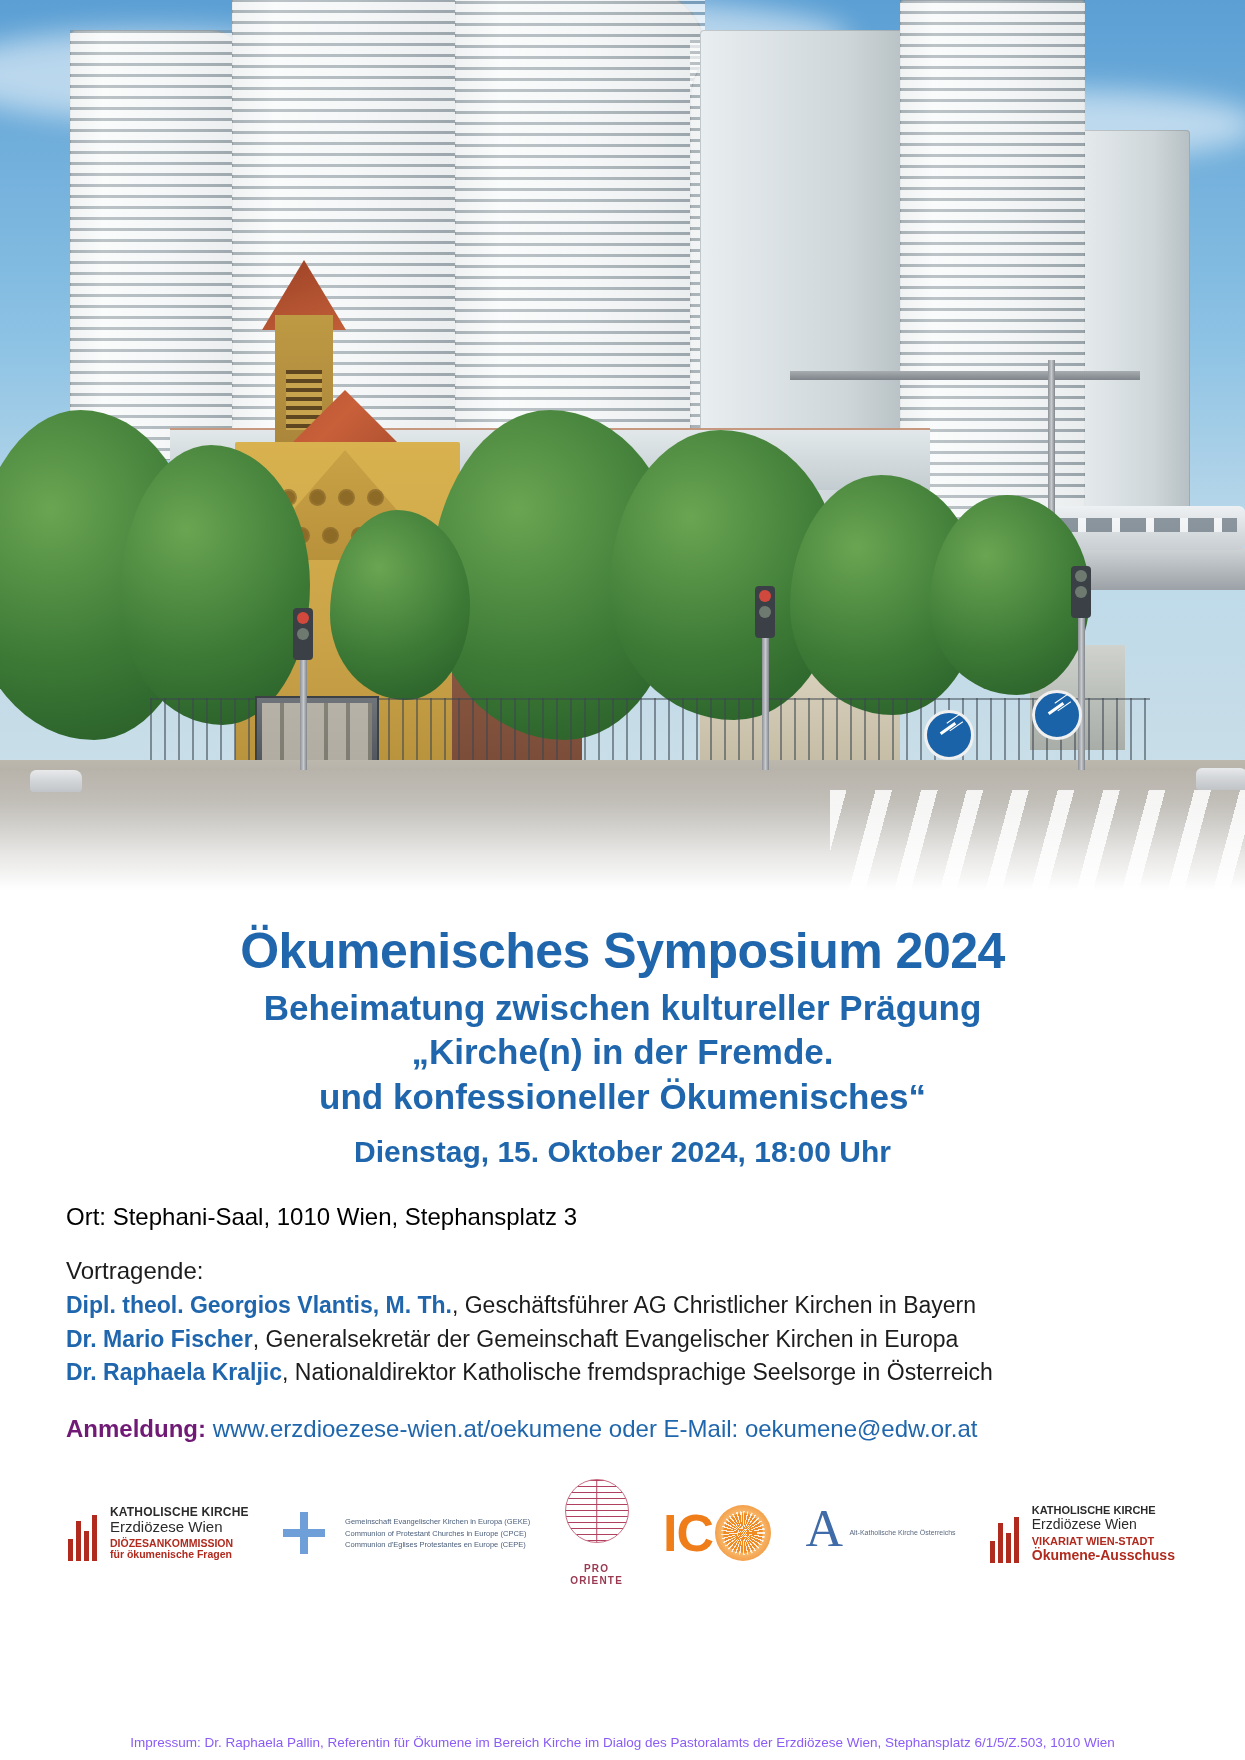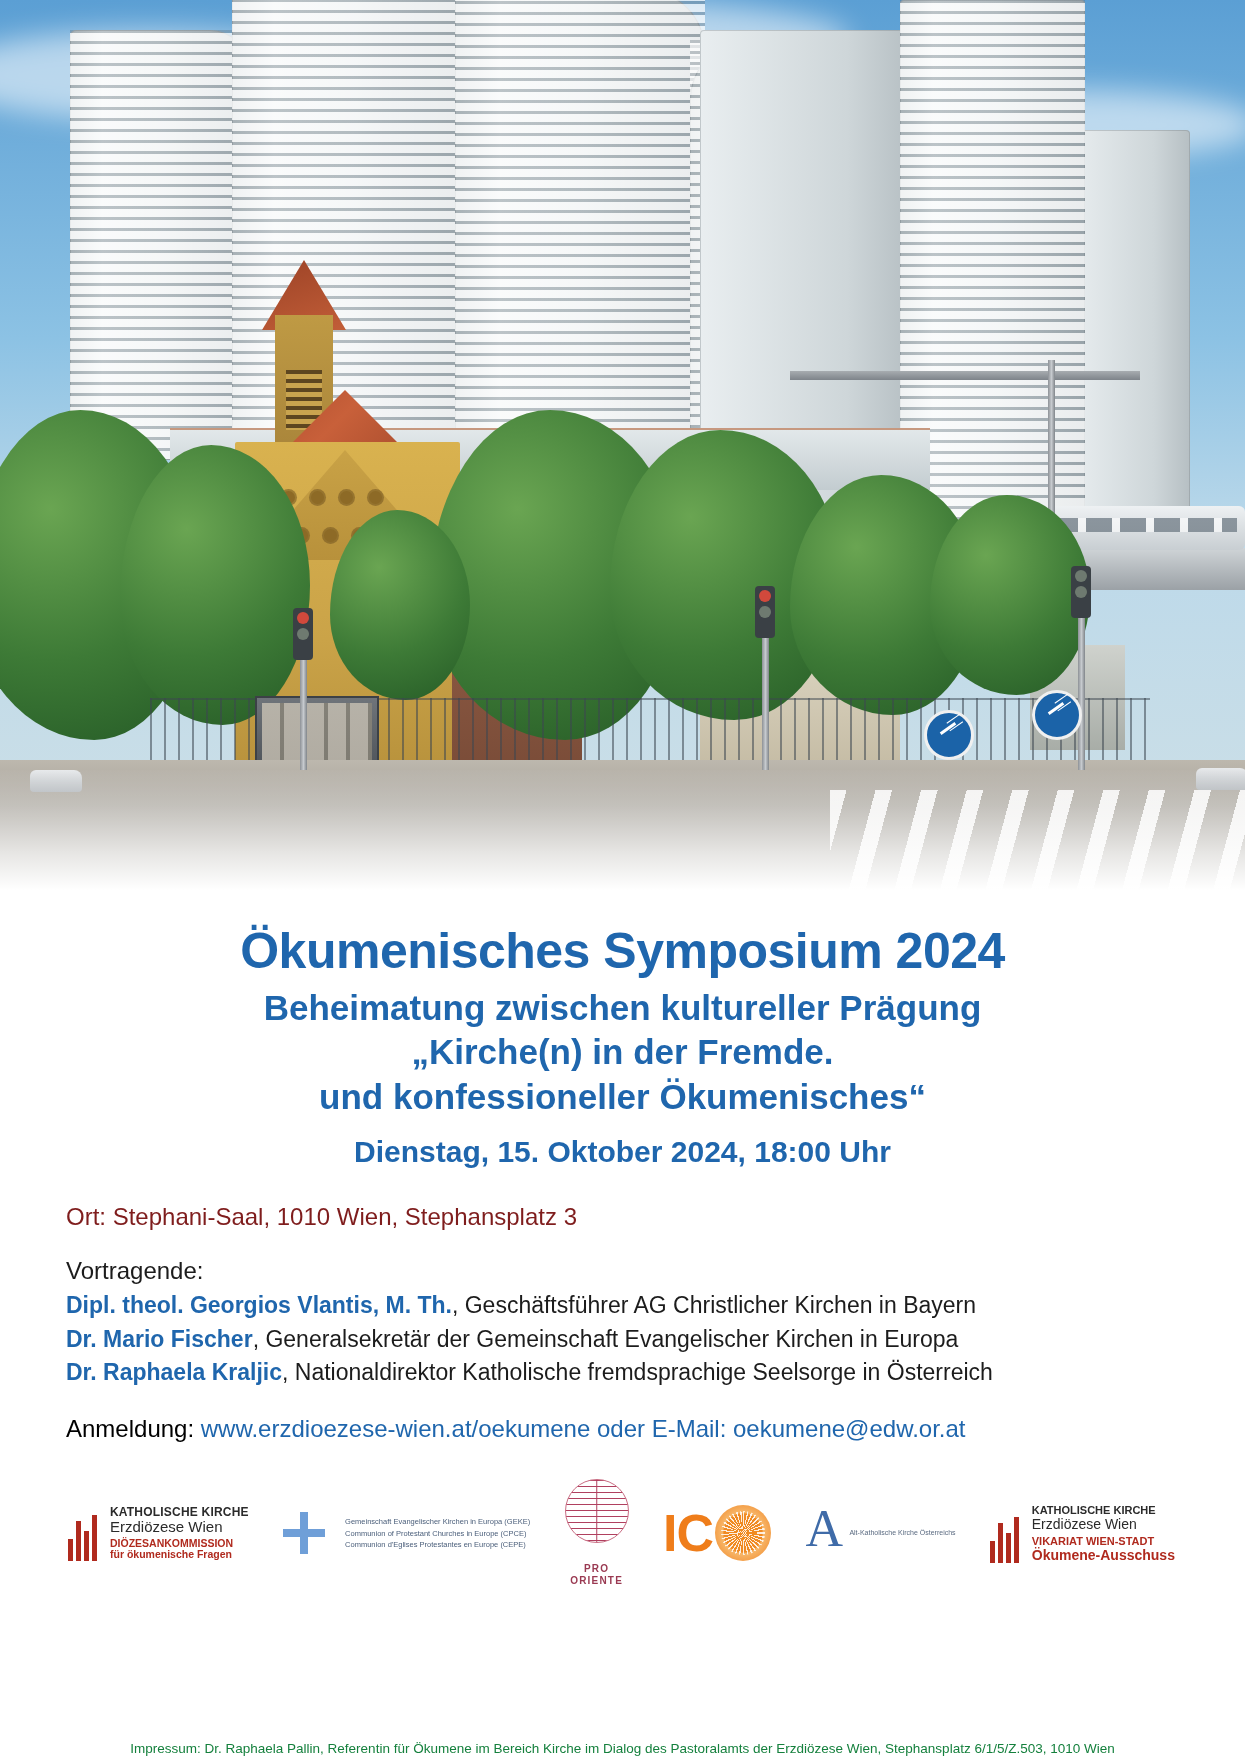--- a/index.html
+++ b/index.html
@@ -263,21 +263,21 @@
     margin-top: 6px;
   }
   .datetime {
     color: #1f66ad;
     font-size: 30px;
     font-weight: bold;
     text-align: center;
     margin-top: 16px;
   }
   .place {
-    color: #7f1d1d;
+    color: #000000;
     font-size: 24px;
     margin-top: 34px;
     padding-left: 8px;
   }
   .speakers {
     margin-top: 26px;
     padding-left: 8px;
   }
   .speakers .lead {
     color: #1c1c1c;
@@ -293,22 +293,22 @@
   .speaker-row b {
     color: #1f66ad;
     font-weight: bold;
   }
   .registration {
     margin-top: 26px;
     padding-left: 8px;
     font-size: 24px;
   }
   .registration .label {
-    color: #000000;
-    font-weight: normal;
+    color: #701a75;
+    font-weight: bold;
     margin-top: 48px;
   }
   .registration .value {
     color: #1f66ad;
   }
 
   
   .logos {
     margin-top: 42px;
     display: flex;
@@ -380,24 +380,24 @@
 
   .logo-vik { display: flex; align-items: flex-end; gap: 8px; }
   .vik-text .l1 { font-size: 11px; font-weight: bold; color: #2b2b2b; }
   .vik-text .l2 { font-size: 14px; color: #2b2b2b; }
   .vik-text .l3 { font-size: 11px; font-weight: bold; color: #b02a1e; margin-top: 3px; }
   .vik-text .l4 { font-size: 14px; font-weight: bold; color: #b02a1e; }
 
   
   .impressum {
     position: absolute;
-    bottom: 4px; left: 0; width: 100%;
+    bottom: 10px; left: 0; width: 100%;
     text-align: center;
     font-size: 13.5px;
-    color: #15803d;
+    color: #8b5cf6;
   }
 </style>
 </head>
 <body>
 
 <div class="hero">
   <div class="cloud" style="left:-60px;  top:30px;  width:420px; height:90px;"></div>
   <div class="cloud" style="left:330px;  top:0px;   width:520px; height:80px;"></div>
   <div class="cloud" style="left:880px;  top:90px;  width:380px; height:70px;"></div>
   <div class="cloud" style="left:120px;  top:230px; width:260px; height:50px;"></div>

